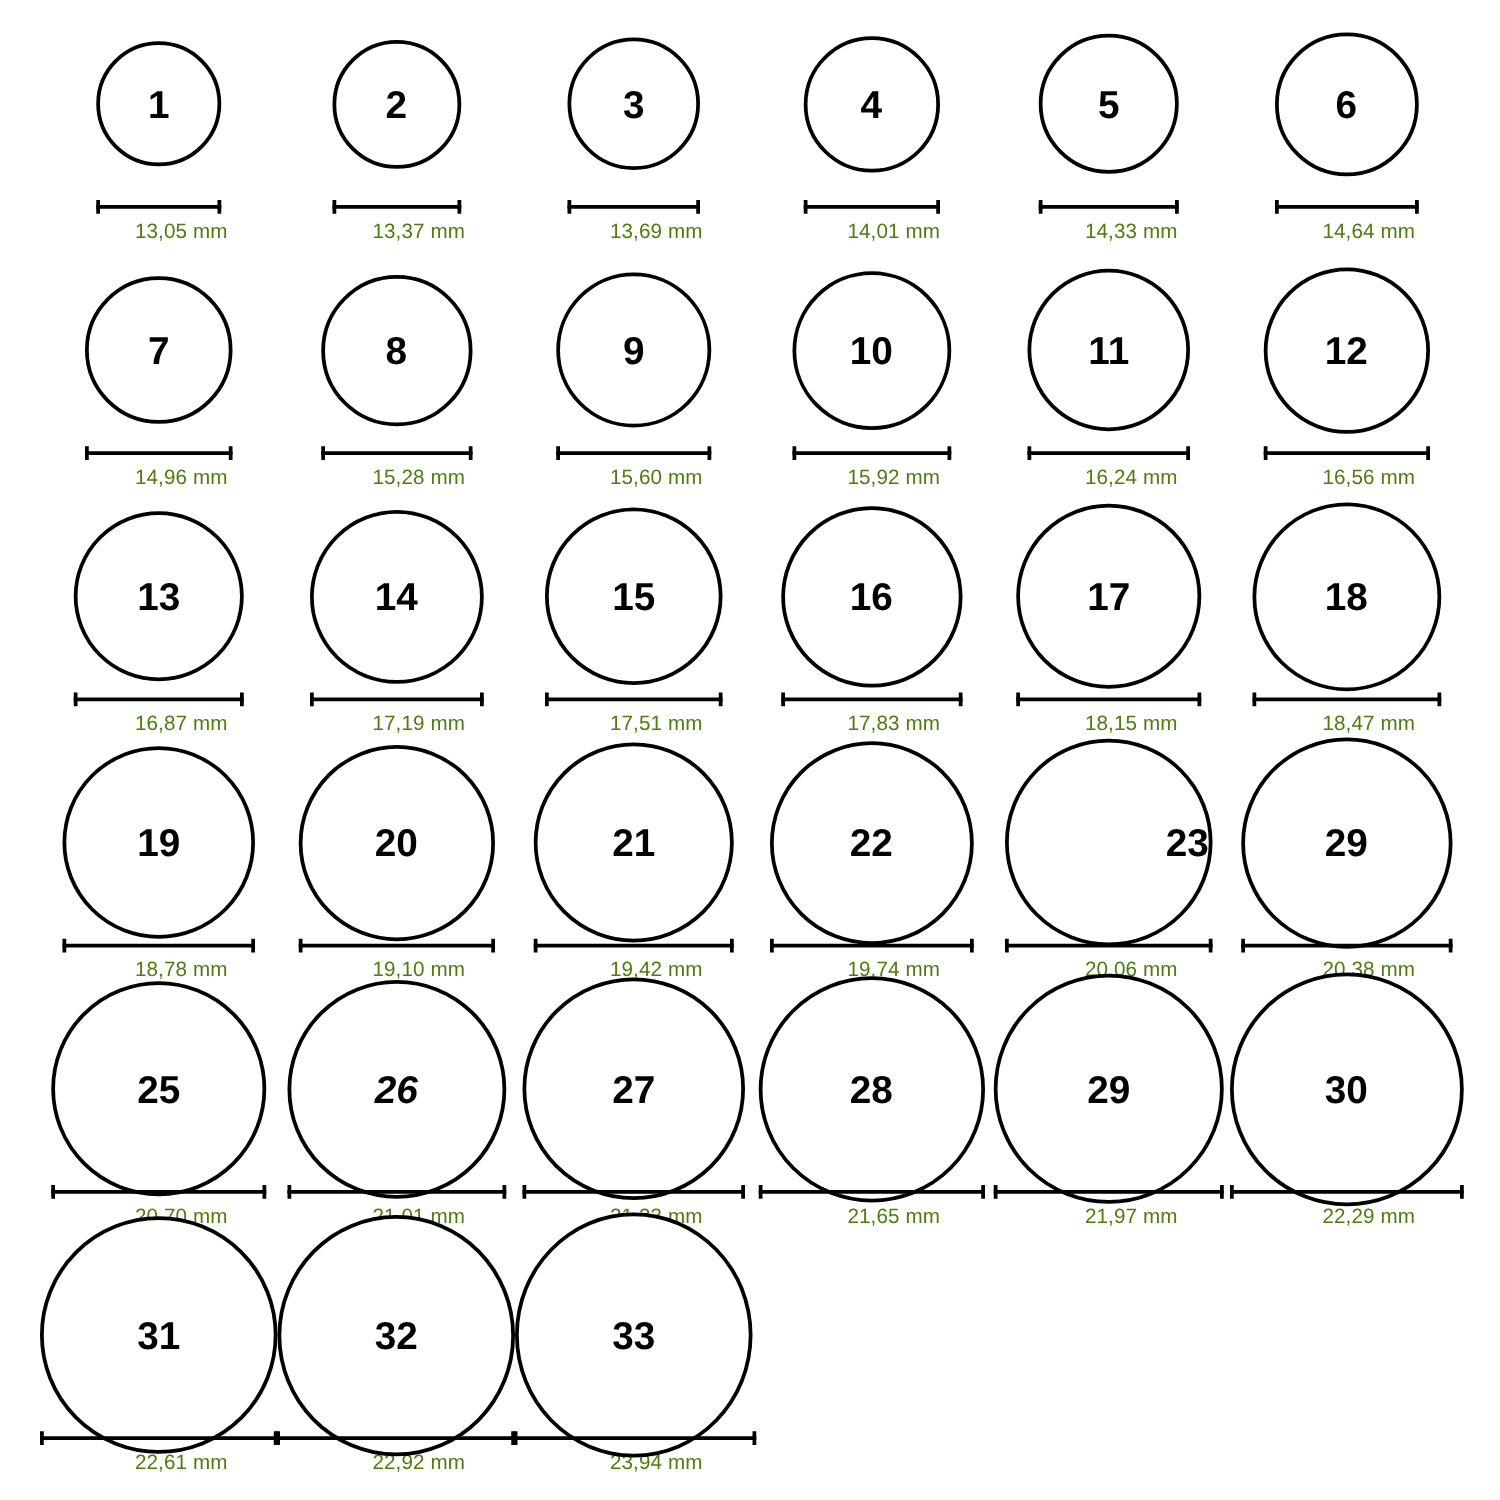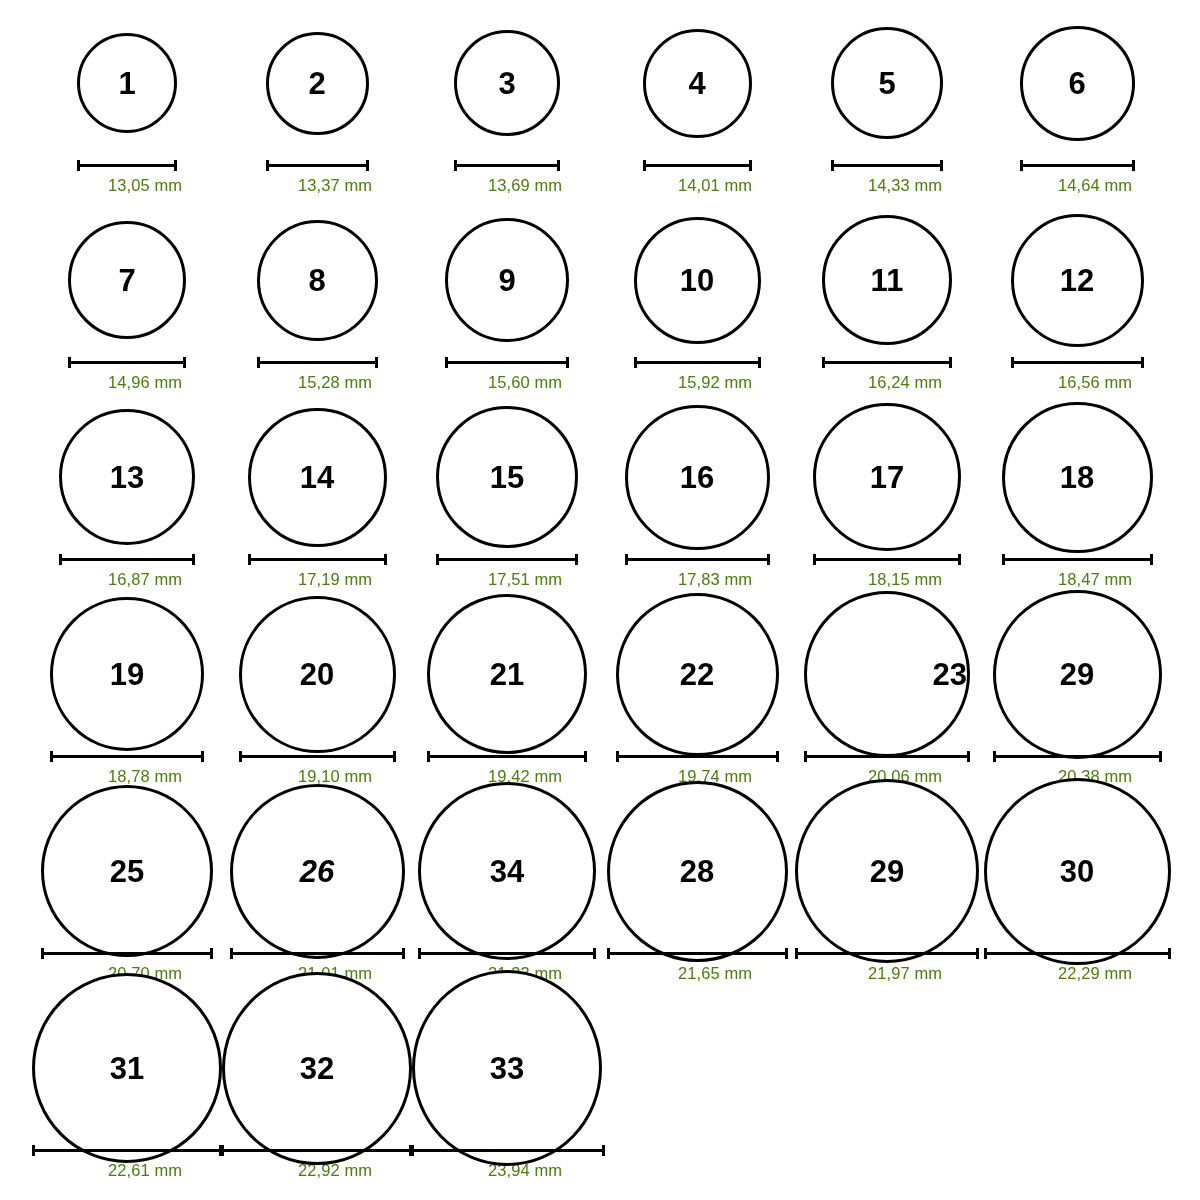--- a/index.html
+++ b/index.html
@@ -432,21 +432,21 @@
         <div class="measure" style="width: 175px;">
           <div class="bar"></div>
           <div class="tick left"></div>
           <div class="tick right"></div>
         </div>
         <div class="mm-label">21,01 mm</div>
       </div>
       <div class="cell">
         <div class="ring-wrap">
           <div class="ring" style="width: 178px; height: 178px;">
-            <span class="ring-number">34</span>
+            <span class="ring-number">27</span>
           </div>
         </div>
         <div class="measure" style="width: 178px;">
           <div class="bar"></div>
           <div class="tick left"></div>
           <div class="tick right"></div>
         </div>
         <div class="mm-label">21,33 mm</div>
       </div>
       <div class="cell">

